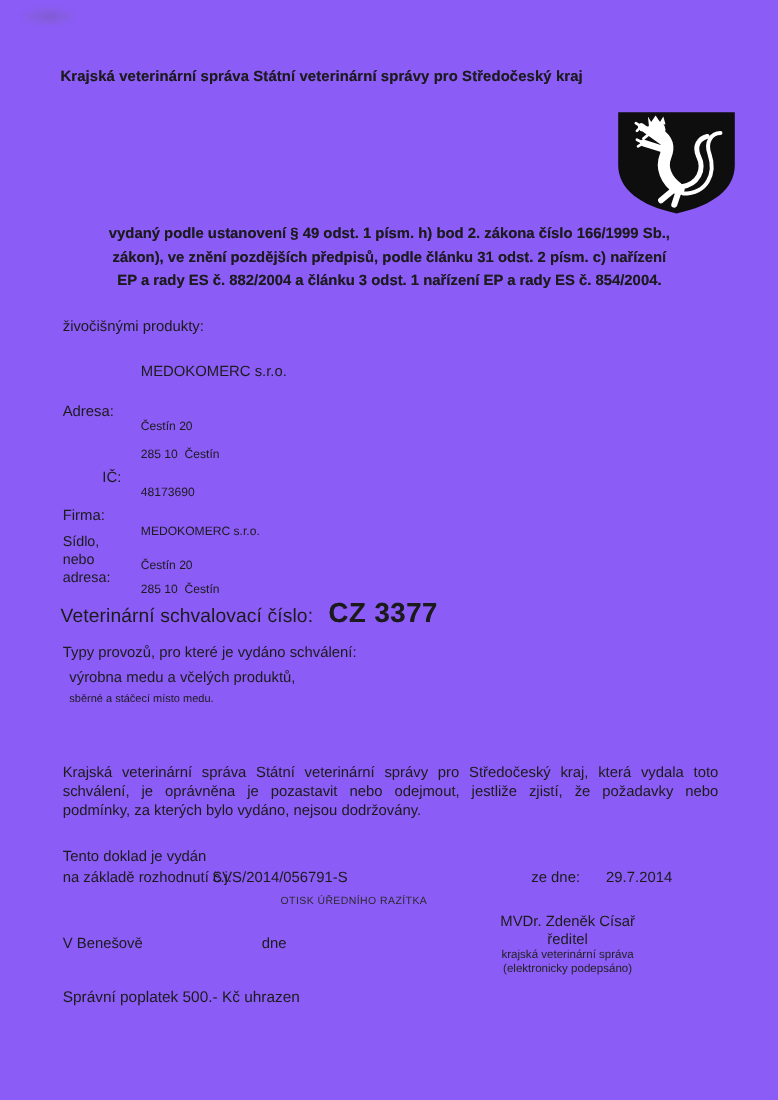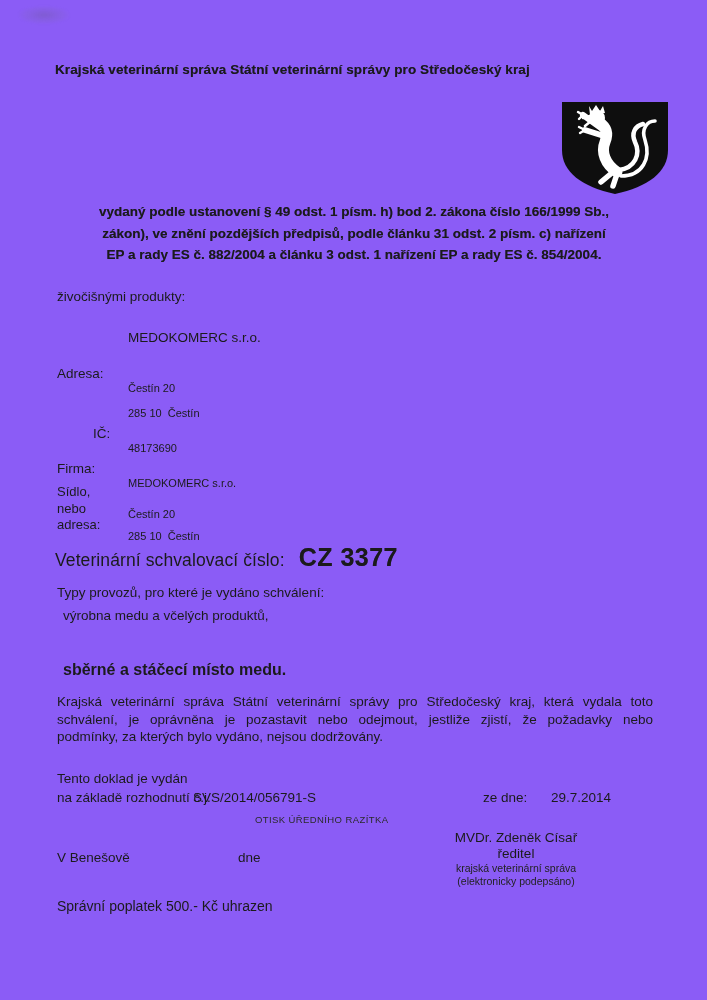--- a/index.html
+++ b/index.html
@@ -50,21 +50,21 @@
   .firma-label{left:57px;top:461px;text-align:right;}
   .firma-val{left:128px;top:461px;}
   .seat-label{left:57px;top:484px;font-size:13px;line-height:16.5px;}
   .seat-v1{left:128px;top:492px;}
   .seat-v2{left:128px;top:514px;}
   .vet-line{left:55px;top:543px;width:600px;}
   .vet-label{font-size:17.5px;letter-spacing:.1px;}
   .vet-value{font-size:25px;font-weight:bold;margin-left:14px;letter-spacing:.5px;text-shadow:0 0 .5px rgba(0,0,0,.5);}
   .types-head{left:57px;top:585px;font-size:13.5px;}
   .type-item-1{left:63px;top:608px;font-size:13.5px;}
-  .type-item-2{left:63px;top:661px;font-size:16px;font-weight:bold;}
+  .type-item-2{left:63px;top:630px;font-size:10px;}
   .revocation{left:57px;top:693px;width:596px;}
   .issued-1{left:57px;top:771px;font-size:13.5px;}
   .issued-2{left:0;top:790px;width:707px;height:16px;font-size:13.5px;}
   .issued-2 .lab{position:absolute;left:57px;}
   .issued-2 .num{position:absolute;left:193px;}
   .issued-2 .zedne{position:absolute;left:483px;}
   .issued-2 .dateval{position:absolute;left:551px;}
   .stamp-note{left:255px;top:814px;font-size:9.5px;letter-spacing:.4px;color:#2a2a2a;}
   .sig-block{left:420px;top:830px;width:192px;text-align:center;}
   .sig-name{font-size:13.5px;line-height:16px;}

